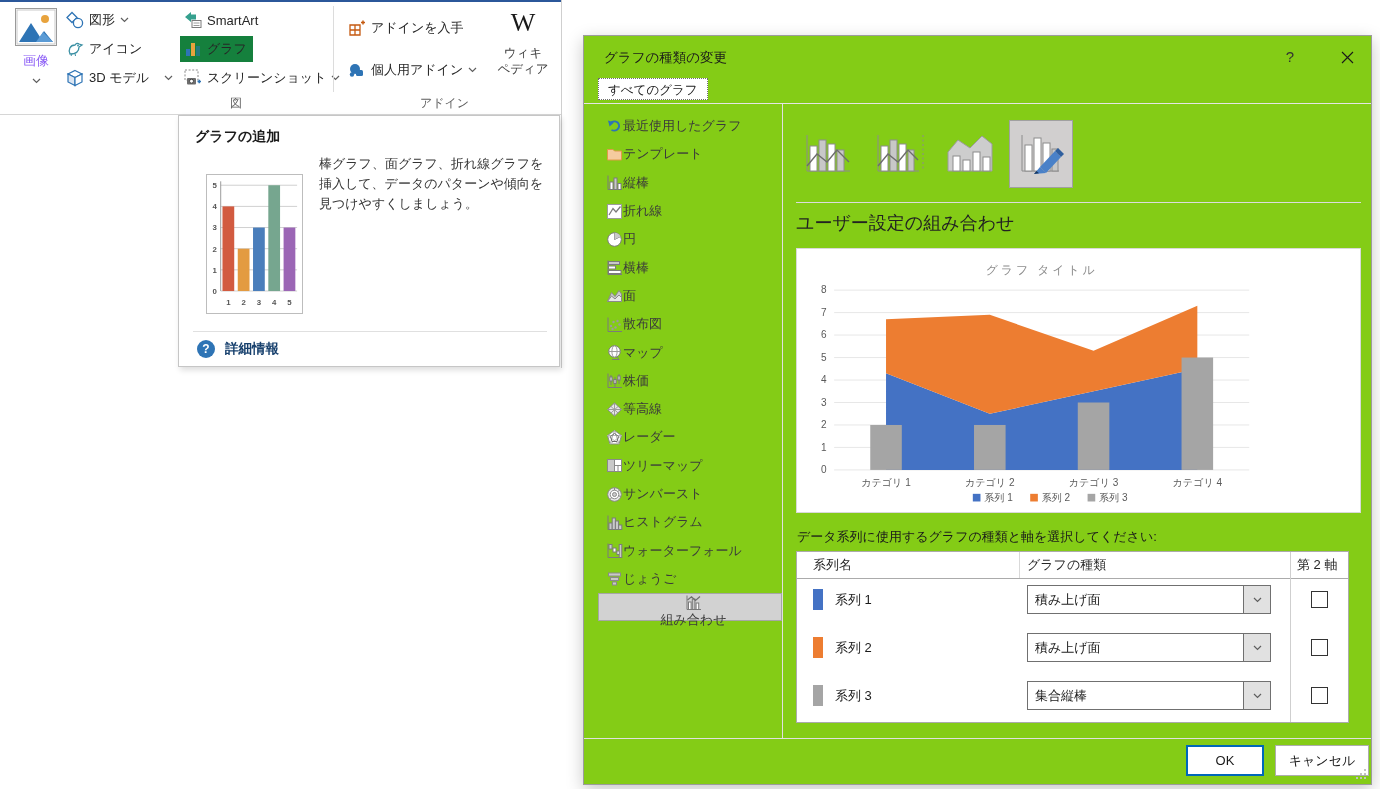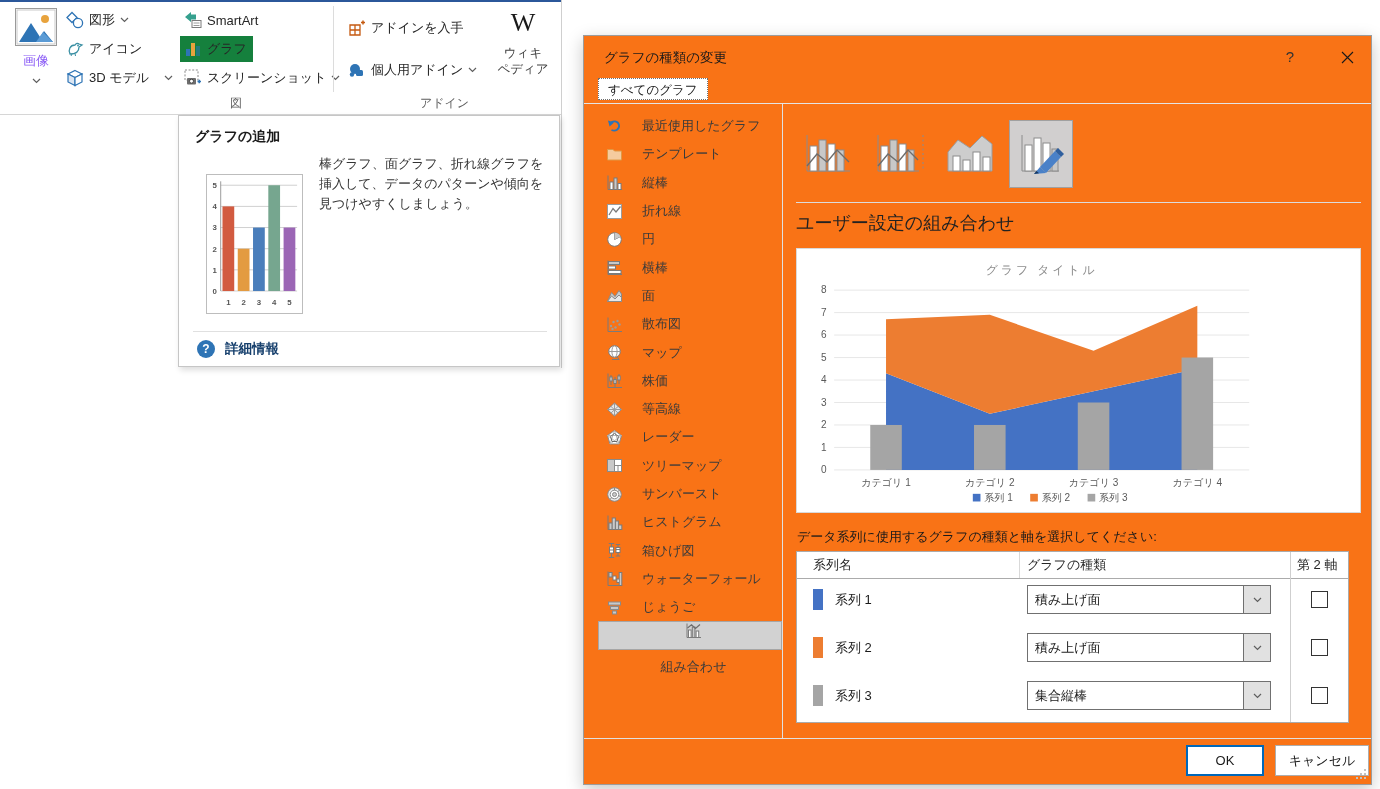--- a/index.html
+++ b/index.html
@@ -33,35 +33,35 @@
   #tooltip .tt-title { position:absolute; left:16px; top:12px; font-size:14px; font-weight:bold; color:#1a1a1a; }
   #tt-chart { position:absolute; left:27px; top:58px; width:97px; height:140px; border:1px solid #bdbdbd; background:#fff; }
   #tooltip .tt-body { position:absolute; left:140px; top:38px; width:228px; font-size:13px; color:#333; line-height:1.55; }
   #tooltip .tt-sep { position:absolute; left:14px; top:215px; width:354px; height:1px; background:#e0e0e0; }
   #tooltip .tt-foot { position:absolute; left:18px; top:224px; display:flex; align-items:center; gap:10px; cursor:pointer; }
   #tooltip .qmark { width:18px; height:18px; border-radius:50%; background:#2e74b5; color:#fff;
                     font-size:12px; font-weight:bold; text-align:center; line-height:18px; }
   #tooltip .tt-more { font-size:13.5px; font-weight:bold; color:#17406d; }
 
   
-  #dialog { position:absolute; left:583px; top:35px; width:789px; height:750px; background:#f97316;
+  #dialog { position:absolute; left:583px; top:35px; width:789px; height:750px; background:#84cc16;
             border:1px solid #9c9c9c; box-shadow:0 5px 16px rgba(0,0,0,.22); }
   #dlg-title { position:absolute; left:20px; top:13px; font-size:13.5px; color:#1a1a1a; }
   #dlg-help { position:absolute; left:694px; top:9px; width:24px; height:24px; text-align:center;
               font-size:15px; color:#333; line-height:24px; cursor:pointer; }
   #dlg-close { position:absolute; left:750px; top:9px; width:26px; height:24px; display:flex;
                align-items:center; justify-content:center; cursor:pointer; }
   #dlg-tab { position:absolute; left:14px; top:42px; height:22px; padding:3px 9px; font-size:12.5px;
              color:#1a1a1a; border:1px dotted #707070; background:#fff; cursor:pointer; }
   #dlg-tabline { position:absolute; left:0; top:67px; width:100%; height:1px; background:#e5e5e5; }
   #dlg-footline { position:absolute; left:0; top:702px; width:100%; height:1px; background:#e0e0e0; }
   #dlg-vsep { position:absolute; left:198px; top:68px; width:1px; height:634px; background:#e0e0e0; }
 
   #sidebar { position:absolute; left:14px; top:76px; width:184px; list-style:none; }
-  #sidebar li { height:28.3px; display:flex; align-items:center; gap:19px; padding-left:7px;
+  #sidebar li { height:28.3px; display:flex; align-items:center; gap:0; padding-left:7px;
                 font-size:13px; color:#3b3b3b; cursor:pointer; border:1px solid transparent; }
   #sidebar li.sel { background:#d2d2d2; border:1px solid #a6a6a6;flex-direction:column; }
   #sidebar .sbi { width:17px; height:17px; flex:0 0 17px; }
 
   #variants { position:absolute; left:212px; top:84px; display:flex; gap:7px; }
   .variant { width:64px; height:68px; display:flex; align-items:center; justify-content:center;
              border:1px solid transparent; cursor:pointer; }
   .variant.sel { background:#d1cfcf; border:1px solid #a0a0a0; }
 
   #hline1 { position:absolute; left:212px; top:166px; width:565px; height:1px; background:#dcdcdc; }
@@ -435,35 +435,20 @@
               <path d="M2 1.5 V15.5 H16" stroke="#7b7b7b" fill="none"></path>
               <g fill="#c9c9c9" stroke="#7b7b7b">
                 <rect x="3" y="9" width="3.2" height="6.5"></rect>
                 <rect x="6.2" y="4" width="3.2" height="11.5"></rect>
                 <rect x="9.4" y="7" width="3.2" height="8.5"></rect>
                 <rect x="12.6" y="11" width="3.2" height="4.5"></rect>
               </g>
             </svg>
           </span>
           <span>ヒストグラム</span>
-        </li>
-        <li>
-          <span class="sbi">
-            <svg width="17" height="17" viewBox="0 0 17 17">
-              <g stroke="#7b7b7b" fill="#fff">
-                <path d="M5.5 1.5 V15.5 M2.8 1.5 H8.2 M2.8 15.5 H8.2"></path>
-                <rect x="3.5" y="5" width="4" height="6"></rect>
-                <path d="M3.5 8 H7.5"></path>
-                <path d="M12 2.5 V14 M9.8 2.5 H14.2 M9.8 14 H14.2"></path>
-                <rect x="10" y="5.5" width="4" height="5"></rect>
-                <path d="M10 7.5 H14"></path>
-              </g>
-            </svg>
-          </span>
-          <span>箱ひげ図</span>
         </li>
         <li>
           <span class="sbi">
             <svg width="17" height="17" viewBox="0 0 17 17">
               <path d="M2 1.5 V15.5 H16" stroke="#7b7b7b" fill="none"></path>
               <g stroke="#7b7b7b">
                 <rect x="3" y="2.5" width="3" height="4.5" fill="#c9c9c9"></rect>
                 <rect x="7" y="6" width="3" height="4" fill="#fff"></rect>
                 <rect x="11" y="9" width="3" height="3.5" fill="#fff"></rect>
                 <rect x="13.2" y="2.5" width="2.6" height="13" fill="#c9c9c9"></rect>

